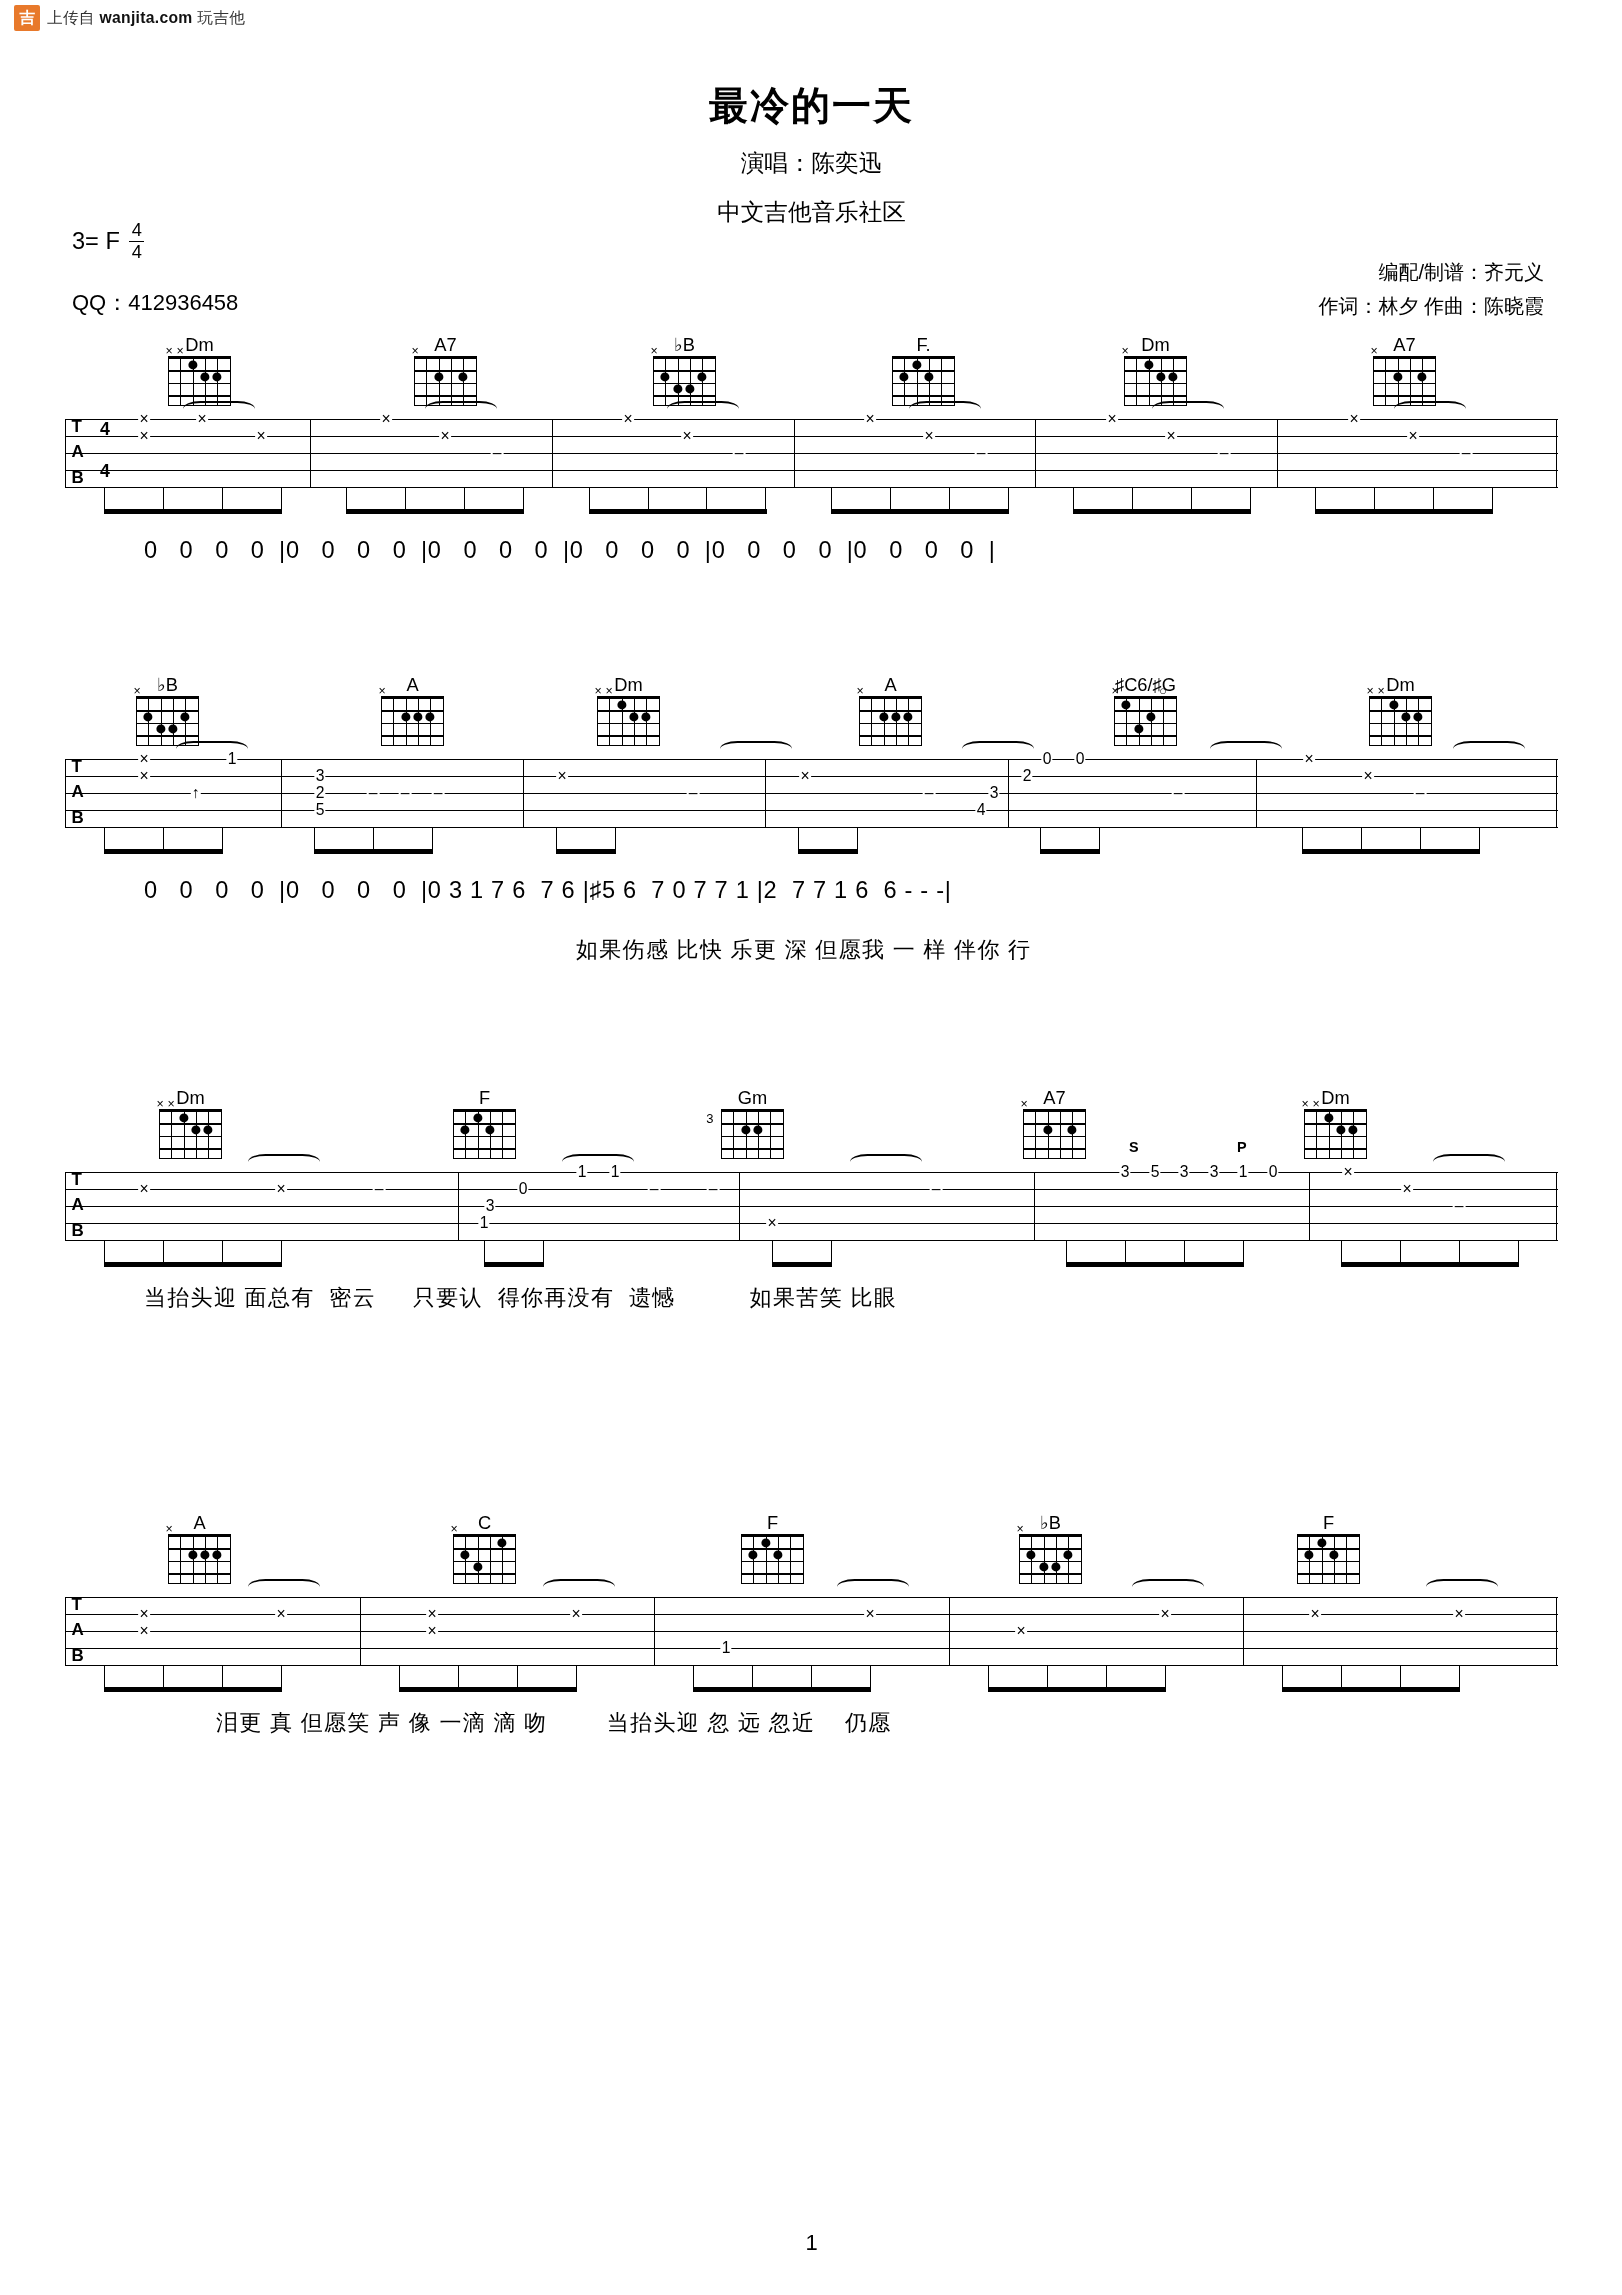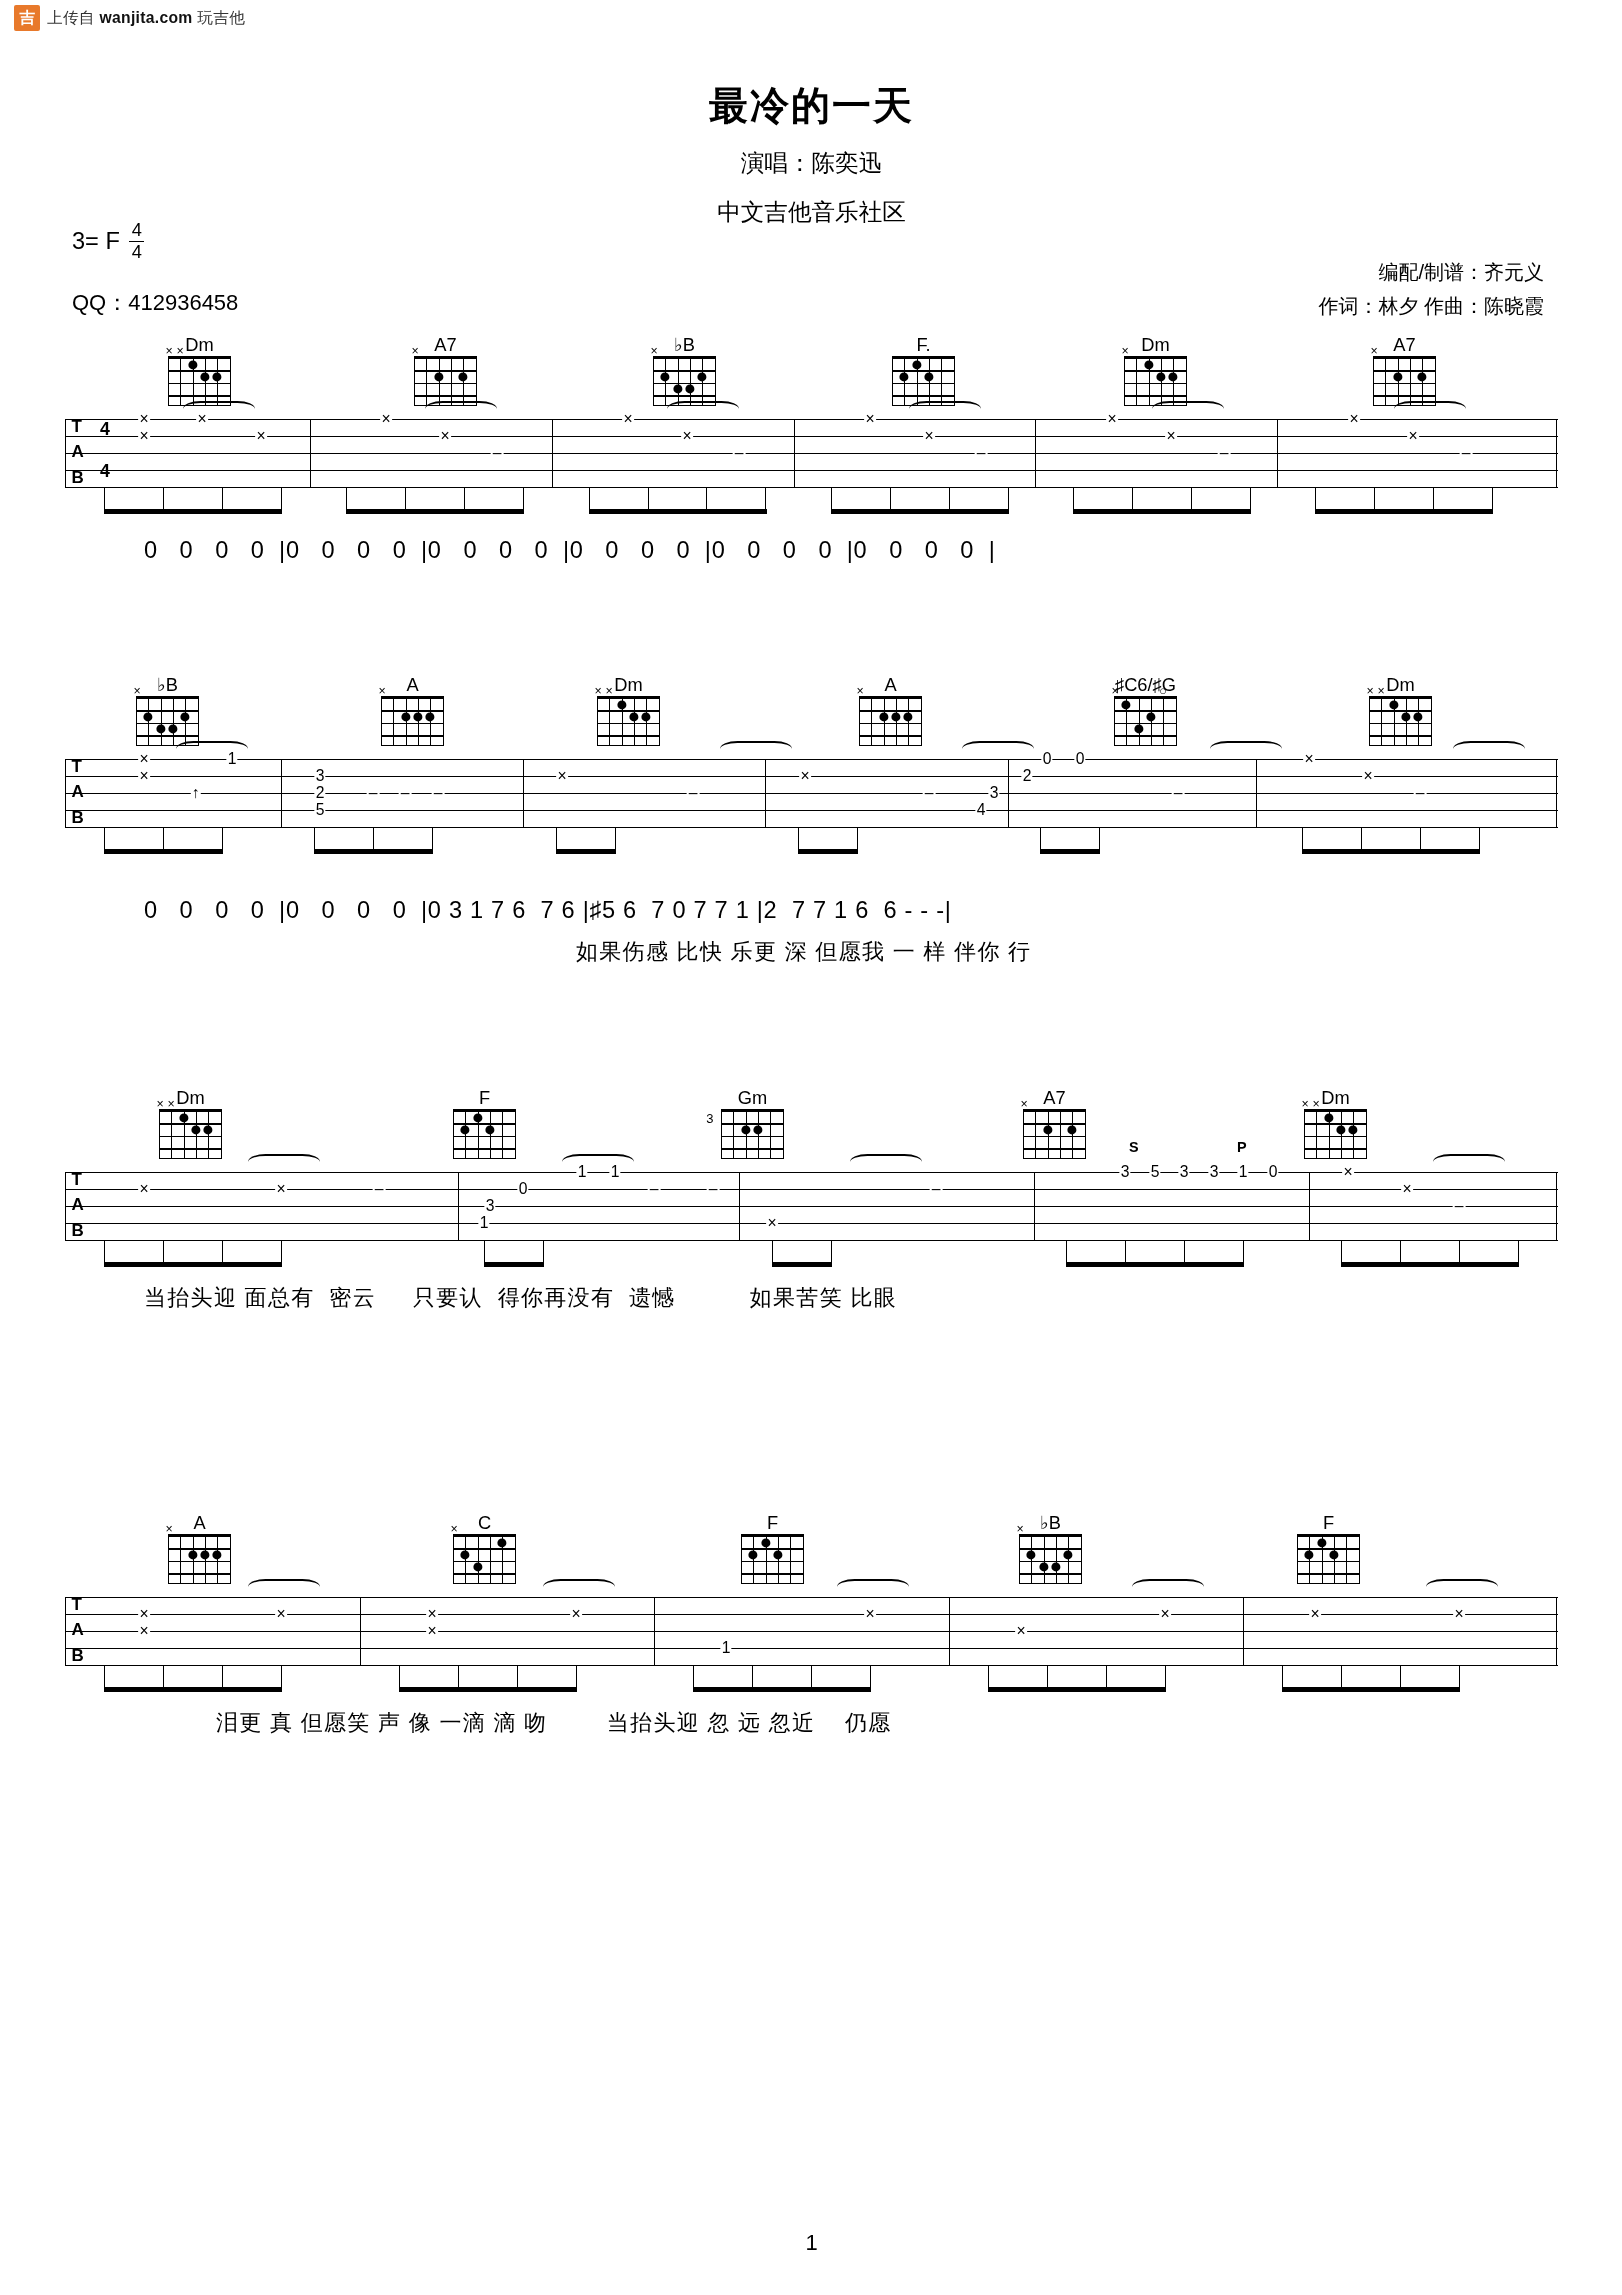--- a/index.html
+++ b/index.html
@@ -580,25 +580,25 @@
     <div class="stem" style="left:1414px; top:68px; height:26px;"></div>
 
     <div class="beam" style="left:39px;  top:90px; width:119px;"></div>
     <div class="beam" style="left:249px; top:90px; width:119px;"></div>
     <div class="beam" style="left:491px; top:90px; width:60px;"></div>
     <div class="beam" style="left:733px; top:90px; width:60px;"></div>
     <div class="beam" style="left:975px; top:90px; width:60px;"></div>
     <div class="beam" style="left:1237px; top:90px; width:178px;"></div>
   </div>
 
-  <div class="melody" style="height:47px;margin-top:20px;">
+  <div class="melody" style="height:47px;">
     <div class="mel" style="left:79px; top:6.5px;">0   0   0   0  |0   0   0   0  |0 3 1 7 6  7 6 |♯5 6  7 0 7 7 1 |2  7 7 1 6  6 - - -|</div>
   </div>
   <div class="lyrics">
-    <div class="lyr" style="left:511px; top:0px;">如果伤感 比快 乐更 深 但愿我 一 样 伴你 行</div>
+    <div class="lyr" style="left:511px; top:18px;">如果伤感 比快 乐更 深 但愿我 一 样 伴你 行</div>
   </div>
 </div>
 
 <div class="system" style="top:1087px;">
 
   <div class="chords">
 
     <div class="chord" style="left:151px;">
       <div class="cname">Dm</div>
       <div class="grid">

